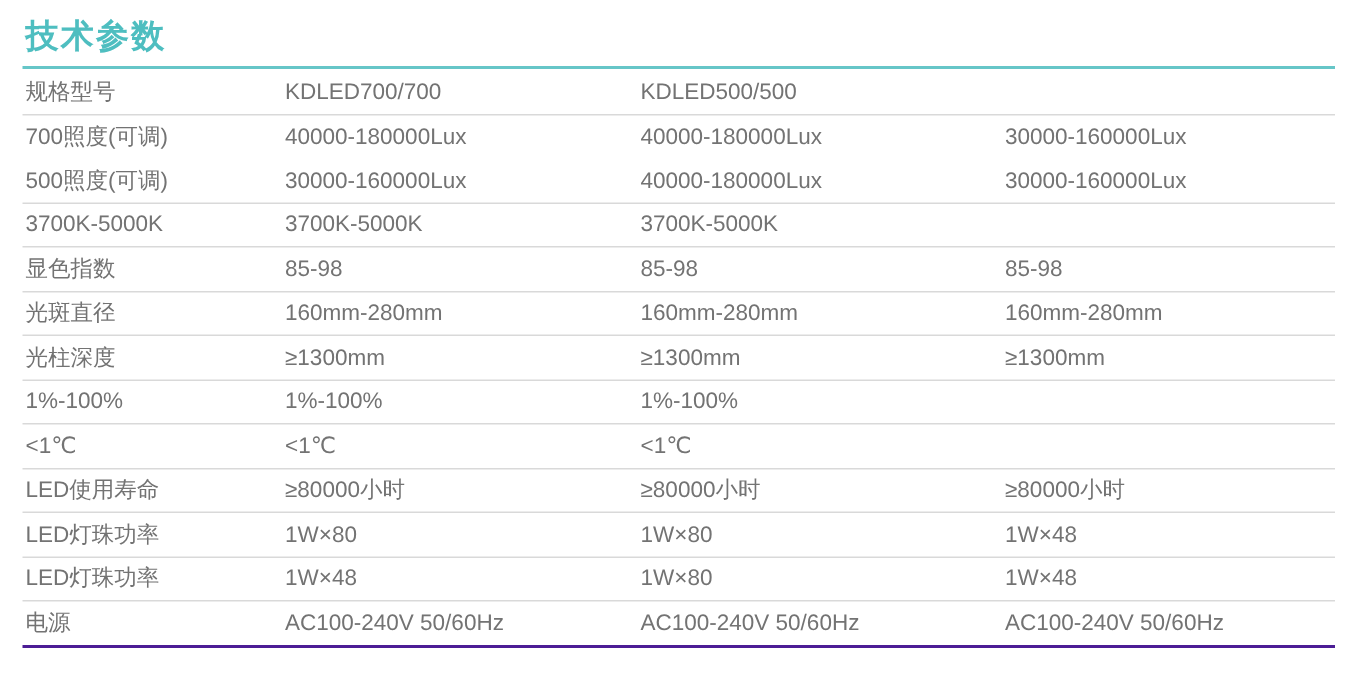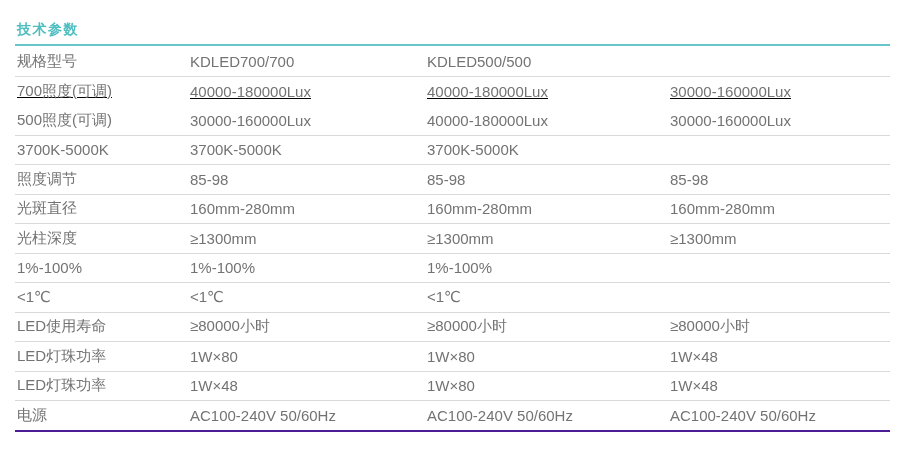--- a/index.html
+++ b/index.html
@@ -5,40 +5,39 @@
   * { margin: 0; padding: 0; box-sizing: border-box; }
   html, body { background: #ffffff; }
   body {
     width: 900px; height: 450px; overflow: hidden;
     font-family: "Liberation Sans", "DejaVu Sans", sans-serif;
   }
   .page { position: relative; width: 900px; height: 450px; background: #ffffff; }
 
   .page-title {
     position: absolute; left: 17px; top: 9px;
-    font-size: 14px; font-weight: bold; letter-spacing: 1.5px;
+    font-size: 22px; font-weight: bold; letter-spacing: 1.5px;
     color: #4ebec0;
-    margin-top: 12px;
   }
   .title-underline {
     position: absolute; left: 15px; top: 44px;
     width: 875px; height: 2px; background: #66c6c8;
   }
 
   .spec-table {
     position: absolute; left: 15px; top: 47px; width: 875px;
   }
   .row {
     display: grid;
     grid-template-columns: 173px 237px 243px 1fr;
     align-items: center;
     height: 29.5px;
     border-bottom: 1px solid #d9d9d9;
   }
-  .row.no-sep { border-bottom: none; text-decoration: underline; }
+  .row.no-sep { border-bottom: none; }
   .row.last { border-bottom: 2px solid #4c1d95; height: 31px; }
   .cell {
     font-size: 15px; color: #737373;
     padding-left: 2px; white-space: nowrap; overflow: hidden;
   }
 </style>
 </head>
 <body>
 
 <div class="page">
@@ -68,21 +67,21 @@
       <div class="cell">30000-160000Lux</div>
     </div>
 
     <div class="row">
       <div class="cell">3700K-5000K</div>
       <div class="cell">3700K-5000K</div>
       <div class="cell">3700K-5000K</div>
     </div>
 
     <div class="row">
-      <div class="cell">照度调节</div>
+      <div class="cell">显色指数</div>
       <div class="cell">85-98</div>
       <div class="cell">85-98</div>
       <div class="cell">85-98</div>
     </div>
 
     <div class="row">
       <div class="cell">光斑直径</div>
       <div class="cell">160mm-280mm</div>
       <div class="cell">160mm-280mm</div>
       <div class="cell">160mm-280mm</div>

